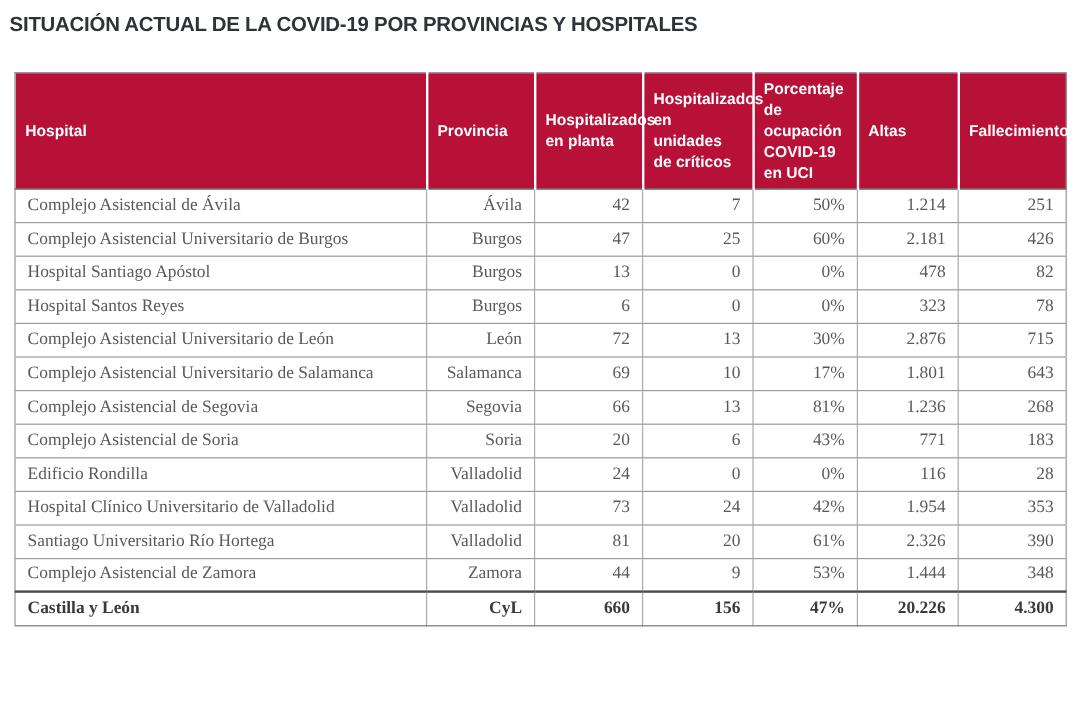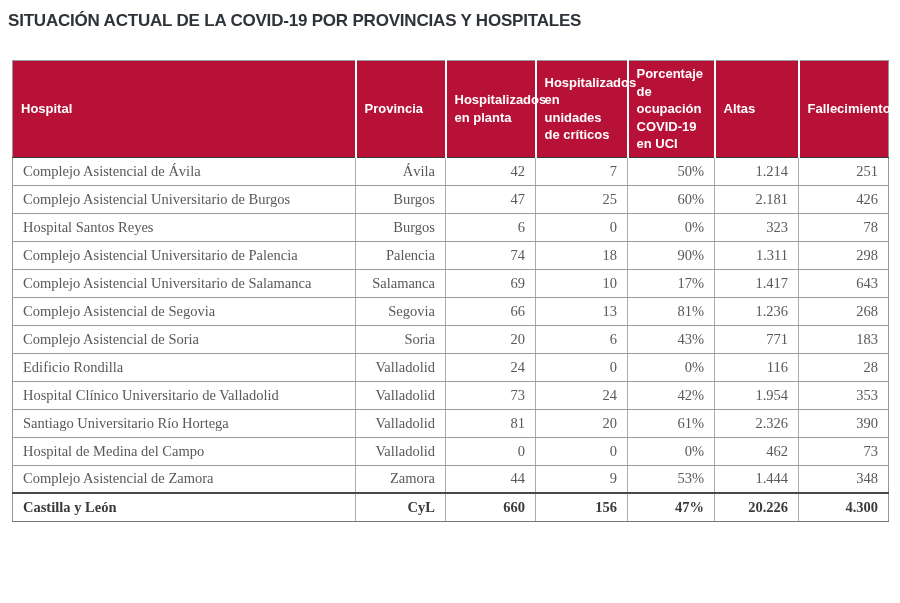--- a/index.html
+++ b/index.html
@@ -106,44 +106,53 @@
       <tr>
         <td class="cell-hospital">Complejo Asistencial Universitario de Burgos</td>
         <td class="cell-num">Burgos</td>
         <td class="cell-num">47</td>
         <td class="cell-num">25</td>
         <td class="cell-num">60%</td>
         <td class="cell-num">2.181</td>
         <td class="cell-num">426</td>
       </tr>
       <tr>
+        <td class="cell-hospital">Hospital Santiago Apóstol</td>
+        <td class="cell-num">Burgos</td>
+        <td class="cell-num">13</td>
+        <td class="cell-num">0</td>
+        <td class="cell-num">0%</td>
+        <td class="cell-num">478</td>
+        <td class="cell-num">82</td>
+      </tr>
+      <tr>
         <td class="cell-hospital">Hospital Santos Reyes</td>
         <td class="cell-num">Burgos</td>
         <td class="cell-num">6</td>
         <td class="cell-num">0</td>
         <td class="cell-num">0%</td>
         <td class="cell-num">323</td>
         <td class="cell-num">78</td>
       </tr>
       <tr>
-        <td class="cell-hospital">Complejo Asistencial Universitario de Palencia</td>
-        <td class="cell-num">Palencia</td>
-        <td class="cell-num">74</td>
-        <td class="cell-num">18</td>
-        <td class="cell-num">90%</td>
-        <td class="cell-num">1.311</td>
-        <td class="cell-num">298</td>
+        <td class="cell-hospital">Complejo Asistencial Universitario de León</td>
+        <td class="cell-num">León</td>
+        <td class="cell-num">72</td>
+        <td class="cell-num">13</td>
+        <td class="cell-num">30%</td>
+        <td class="cell-num">2.876</td>
+        <td class="cell-num">715</td>
       </tr>
       <tr>
         <td class="cell-hospital">Complejo Asistencial Universitario de Salamanca</td>
         <td class="cell-num">Salamanca</td>
         <td class="cell-num">69</td>
         <td class="cell-num">10</td>
         <td class="cell-num">17%</td>
-        <td class="cell-num">1.417</td>
+        <td class="cell-num">1.801</td>
         <td class="cell-num">643</td>
       </tr>
       <tr>
         <td class="cell-hospital">Complejo Asistencial de Segovia</td>
         <td class="cell-num">Segovia</td>
         <td class="cell-num">66</td>
         <td class="cell-num">13</td>
         <td class="cell-num">81%</td>
         <td class="cell-num">1.236</td>
         <td class="cell-num">268</td>
@@ -176,29 +185,20 @@
         <td class="cell-num">353</td>
       </tr>
       <tr>
         <td class="cell-hospital">Santiago Universitario Río Hortega</td>
         <td class="cell-num">Valladolid</td>
         <td class="cell-num">81</td>
         <td class="cell-num">20</td>
         <td class="cell-num">61%</td>
         <td class="cell-num">2.326</td>
         <td class="cell-num">390</td>
-      </tr>
-      <tr>
-        <td class="cell-hospital">Hospital de Medina del Campo</td>
-        <td class="cell-num">Valladolid</td>
-        <td class="cell-num">0</td>
-        <td class="cell-num">0</td>
-        <td class="cell-num">0%</td>
-        <td class="cell-num">462</td>
-        <td class="cell-num">73</td>
       </tr>
       <tr>
         <td class="cell-hospital">Complejo Asistencial de Zamora</td>
         <td class="cell-num">Zamora</td>
         <td class="cell-num">44</td>
         <td class="cell-num">9</td>
         <td class="cell-num">53%</td>
         <td class="cell-num">1.444</td>
         <td class="cell-num">348</td>
       </tr>

